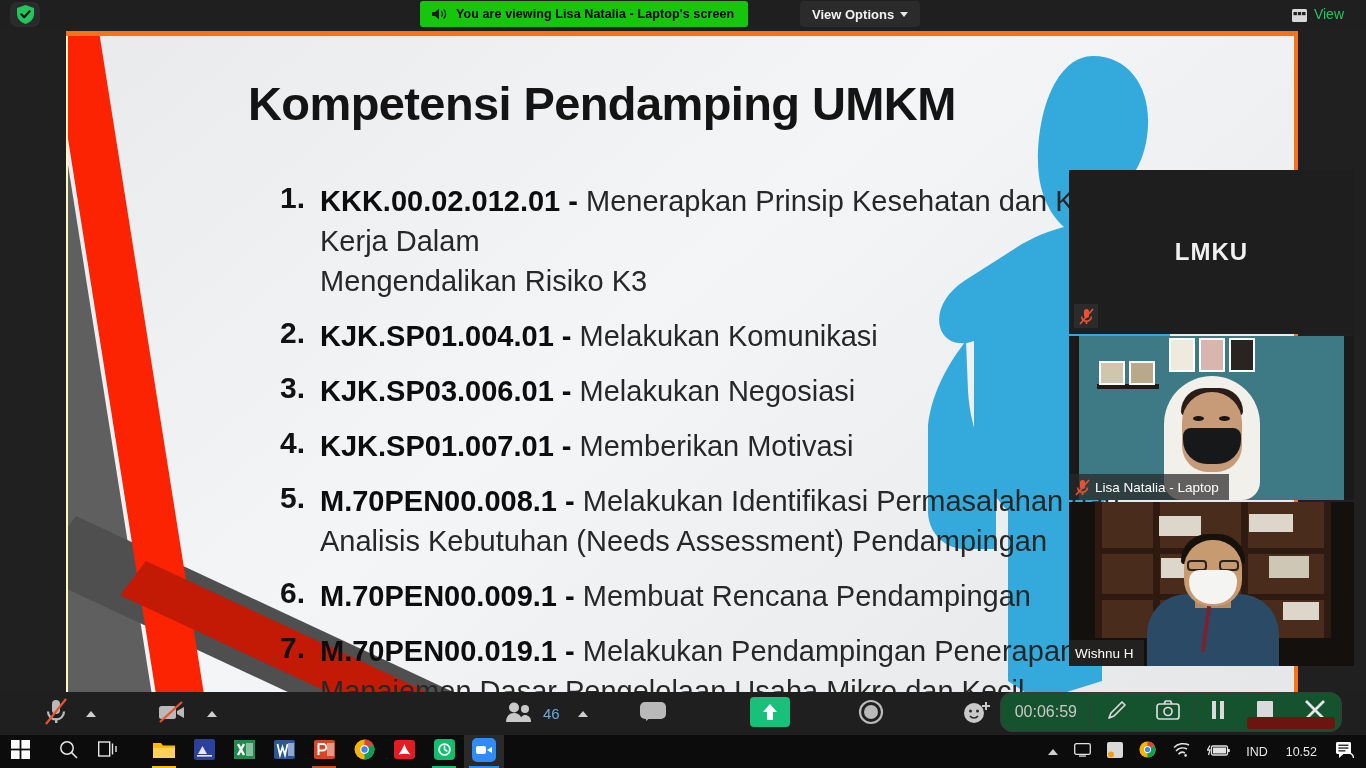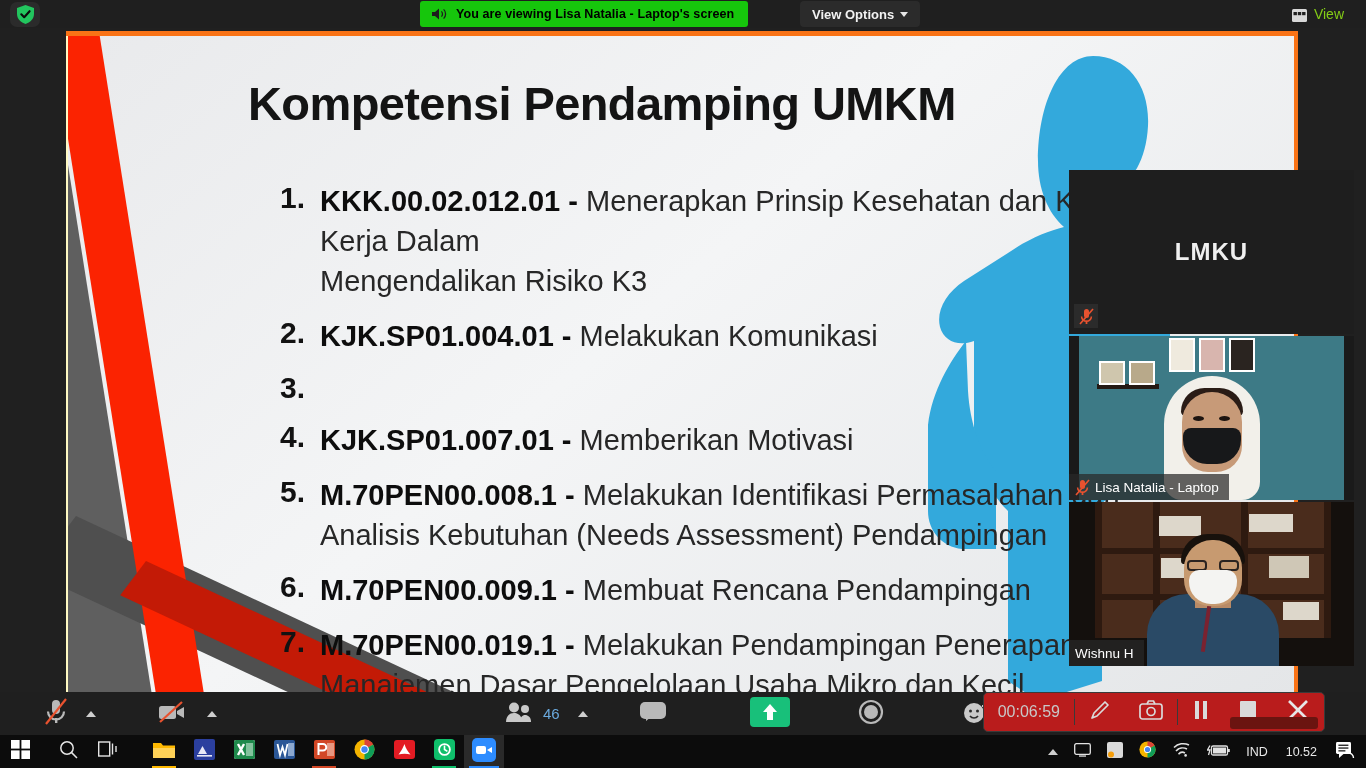--- a/index.html
+++ b/index.html
@@ -27,21 +27,21 @@
 
   #view-options { position:absolute; left:800px; top:1px; height:26px;
                   background:#2b2b2b; border-radius:4px; display:flex;
                   align-items:center; gap:6px; padding:0 12px; }
   #view-options .vtxt { font-size:13px; color:#f2f2f2; font-weight:bold; }
   .caret-d { width:0;height:0;border-left:4px solid transparent;
              border-right:4px solid transparent;border-top:5px solid #e6e6e6; }
 
   #view-btn { position:absolute; right:14px; top:1px; height:26px;
               display:flex; align-items:center; gap:7px; padding:0 8px; }
-  #view-btn .vlabel { font-size:14px; color:#84cc16; }
+  #view-btn .vlabel { font-size:14px; color:#22c55e; }
   .grid-ico { width:15px; height:13px; position:relative; }
 
   
   #share-area { position:absolute; left:66px; top:31px; width:1232px; height:672px;
                 background:#fef9c3; overflow:hidden; }
   #orange-top { position:absolute; left:0; top:0; width:100%; height:5px;
                 background:#f97316; z-index:6; }
   #orange-right { position:absolute; right:0; top:0; width:4px; height:100%;
                   background:#f97316; z-index:6; }
   #slide { position:absolute; left:2px; top:5px; width:1228px; height:665px;
@@ -136,22 +136,22 @@
   #ctrlbar { position:absolute; left:0; bottom:33px; width:1366px; height:43px;
              background:#1f1f1f; z-index:35; }
   .ctrl { position:absolute; top:0; height:43px; display:flex; align-items:center;
           }
   .ctrl .gl { position:relative; }
   .chev-up { width:0;height:0;border-left:5px solid transparent;
              border-right:5px solid transparent;border-bottom:6px solid #cfcfcf; }
   #pcount { font-size:15px; color:#6aa9dd; }
 
   
-  #rectool { position:absolute; right:41px; bottom:36px; height:40px;
-             background:#b91c1c; border:1px solid #3a3a3a; border-radius:5px;
+  #rectool { position:absolute; right:24px; bottom:36px; height:40px;
+             background:#14532d; border:1px solid #3a3a3a; border-radius:12px;
              display:flex; align-items:center; z-index:38; }
   #rectool .sec { display:flex; align-items:center; justify-content:center;
                   height:40px; padding:0 14px; }
   #rectool .divider { width:1px; height:26px; background:#3a3a3a; }
   #timer { font-size:16px; color:#c8c8c8; font-family:"Liberation Sans", sans-serif; }
   #stop-hl { position:absolute; right:6px; bottom:2px; width:88px; height:12px;
              background:#6b1410; border-radius:3px; }
 
   
   #taskbar { position:absolute; left:0; bottom:0; width:1366px; height:33px;
@@ -249,20 +249,25 @@
         <div class="sl-item">
           <div class="sl-num">2.</div>
           <div class="sl-body">
             <span class="sl-code">KJK.SP01.004.01</span>
             <span class="sl-dash">-</span>
             <span>Melakukan Komunikasi</span>
           </div>
         </div>
         <div class="sl-item">
           <div class="sl-num">3.</div>
+          <div class="sl-body">
+            <span class="sl-code">KJK.SP03.006.01</span>
+            <span class="sl-dash">-</span>
+            <span>Melakukan Negosiasi</span>
+          </div>
         </div>
         <div class="sl-item">
           <div class="sl-num">4.</div>
           <div class="sl-body">
             <span class="sl-code">KJK.SP01.007.01</span>
             <span class="sl-dash">-</span>
             <span>Memberikan Motivasi</span>
           </div>
         </div>
         <div class="sl-item">

